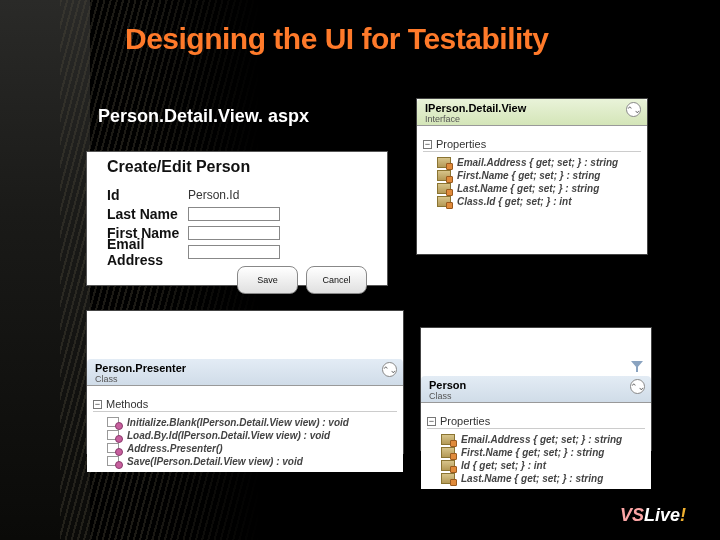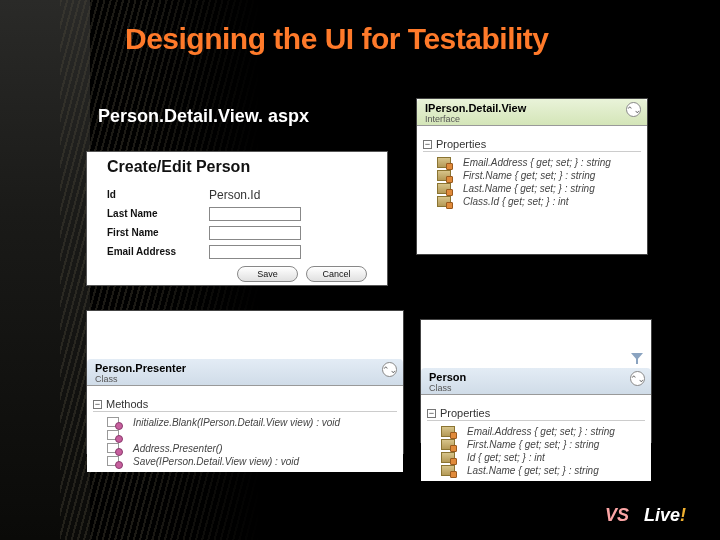--- a/index.html
+++ b/index.html
@@ -47,42 +47,42 @@
     width: 302px; height: 135px;
     background: #fff;
     border: 1px solid #555;
     color: #111;
     padding: 6px 20px;
     font-size: 11px;
     margin-top: 16px;
   }
   .form-title { font-weight: 700; font-size: 16px; margin-bottom: 10px; }
   .form-row { display: flex; align-items: center; height: 17px; margin-bottom: 2px; }
-  .form-label { font-weight: 700; width: 102px; font-size: 10px; }
+  .form-label { font-weight: 700; width: 81px; font-size: 14px; }
   .form-value { font-size: 12px; color: #333; }
   .form-input { width: 92px; height: 14px; border: 1px solid #888; background: #fff; }
   .form-buttons { display: flex; gap: 8px; justify-content: flex-start; margin-left: 130px; margin-top: 6px; }
   .form-btn {
-    width: 75px; height: 16px;
+    width: 75px; height: 28px;
     border: 1px solid #888;
     border-radius: 8px;
     background: linear-gradient(#fff,#e0e0e0);
     font-size: 9px;
     display: flex; align-items: center; justify-content: center;
   }
   
   .diagram {
     position: absolute;
     background: #fff;
     border: 1px solid #444;
     font-size: 11px;
   }
   .diag-interface { top: 98px; left: 416px; width: 232px; height: 157px; }
   .diag-presenter { top: 310px; left: 86px; width: 318px; height: 144px; }
-  .diag-person    { top: 319px; left: 420px; width: 232px; height: 124px; }
+  .diag-person    { top: 327px; left: 420px; width: 232px; height: 124px; }
 
   .diag-head {
     display: flex; align-items: flex-start; justify-content: space-between;
     padding: 3px 6px 1px 8px;
     border-bottom: 1px solid #999;
     border-radius: 4px 4px 0 0;
   }
   .diag-head.green { background: linear-gradient(#e9f3d9,#d4e5b8); }
   .diag-head.blue  { background: linear-gradient(#e3ecf5,#d0dce8); margin-top: 48px; }
   .diag-name { font-weight: 700; }
@@ -99,23 +99,24 @@
     font-size: 11px; color: #333; margin: 6px 0 4px 0;
     border-bottom: 1px solid #ccc;
     padding-bottom: 1px;
   }
   .sec-head .minus {
     display: inline-flex; width: 9px; height: 9px; border: 1px solid #777;
     align-items: center; justify-content: center; font-size: 9px; line-height: 1;
     background: #fff;
   }
   .member {
-    display: flex; align-items: flex-end; gap: 12px;
+    display: flex; align-items: flex-end; gap: 6px;
     font-size: 10px; color: #444; font-style: italic;
     padding: 1px 0 1px 14px;
+    font-weight: bold;
   }
   .ico {
     width: 14px; height: 11px; flex-shrink: 0; position: relative;
   }
   .ico-prop::before {
     content: ""; position: absolute; left: 0; top: 0; width: 12px; height: 9px;
     background: linear-gradient(#d7c48a,#b49a57); border: 1px solid #8a7432;
   }
   .ico-prop::after {
     content: ""; position: absolute; right: -2px; bottom: -2px;
@@ -143,21 +144,21 @@
   }
   
   .logo {
     position: absolute;
     right: 34px; bottom: 14px;
     font-family: Arial, sans-serif;
     font-weight: 900; font-style: italic;
     font-size: 18px;
   }
   .logo .vs { color: #fca5a5; }
-  .logo .live { color: #fff; padding-left: 15px; }
+  .logo .live { color: #fff; }
   .logo .bang { color: #f0b030; }
 </style>
 </head>
 <body>
 
 <div class="bg-left"></div>
 <div class="bg-diag"></div>
 
 <div class="title">Designing the UI for Testability</div>
 <div class="filename">Person.Detail.View. aspx</div>
@@ -230,20 +231,21 @@
     <div class="sec-head">
       <span class="minus">−</span>
       <span>Methods</span>
     </div>
     <div class="member">
         <span class="ico ico-method"></span>
         <span>Initialize.Blank(IPerson.Detail.View view) : void</span>
       </div>
     <div class="member">
         <span class="ico ico-method"></span>
+        <span>Load.By.Id(IPerson.Detail.View view) : void</span>
       </div>
     <div class="member">
         <span class="ico ico-method"></span>
         <span>Address.Presenter()</span>
       </div>
     <div class="member">
         <span class="ico ico-method"></span>
         <span>Save(IPerson.Detail.View view) : void</span>
       </div>
   </div>

